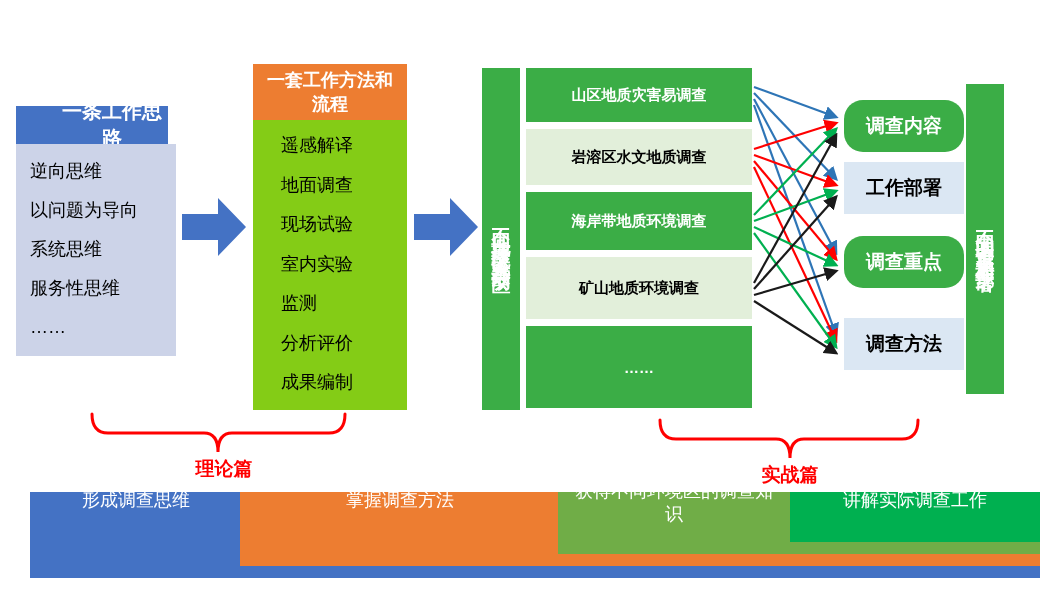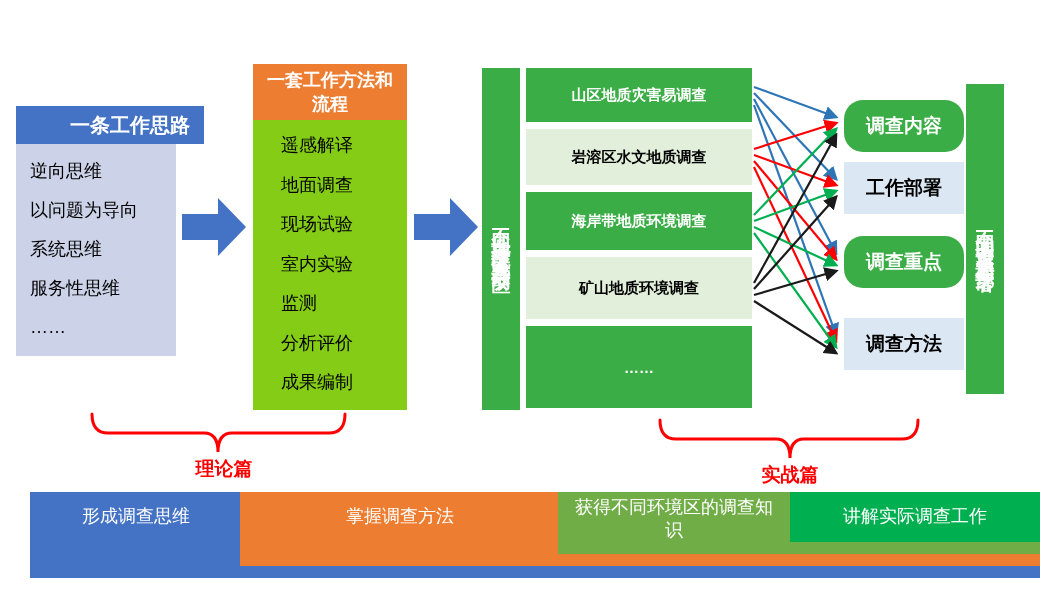--- a/index.html
+++ b/index.html
@@ -4,21 +4,21 @@
 <style>
   html,body{margin:0;padding:0;background:#ffffff;}
   body{font-family:"Liberation Sans","DejaVu Sans",sans-serif;}
   .canvas{position:relative;width:1051px;height:590px;background:#ffffff;overflow:hidden;}
   .abs{position:absolute;box-sizing:border-box;}
 
   .title{left:20px;top:10px;width:1011px;height:46px;background:#e7eaf2;color:#000;
          font-size:25px;font-weight:bold;text-align:center;line-height:46px;white-space:nowrap;}
 
   .hdr{color:#fff;font-weight:bold;text-align:center;display:flex;align-items:center;justify-content:center;}
-  .hdr-blue{left:16px;top:106px;width:188px;height:38px;background:#4472c4;font-size:20px;padding-left:40px;}
+  .hdr-blue{left:16px;top:106px;width:152px;height:38px;background:#4472c4;font-size:20px;padding-left:40px;}
   .panel-lav{left:16px;top:144px;width:160px;height:212px;background:#ccd3e8;padding:8px 14px;}
   .panel-lav .pi{font-size:18px;color:#000;line-height:39px;}
 
   .hdr-orange{left:253px;top:64px;width:154px;height:56px;background:#ed7d31;font-size:18px;line-height:24px;padding:0 14px;}
   .panel-peach{left:253px;top:120px;width:154px;height:290px;background:#84cc16;padding:6px 28px;}
   .panel-peach .pi{font-size:18px;color:#000;line-height:39.5px;}
 
   .fat-arrow{width:64px;height:58px;}
 
   .vbar{background:#3bad46;color:#fff;display:flex;align-items:center;justify-content:center;}
@@ -42,21 +42,21 @@
 
   .sec-label{color:#ff0000;font-size:19px;font-weight:bold;text-align:center;width:120px;}
   .lbl-theory{left:164px;top:456px;}
   .lbl-practice{left:730px;top:462px;}
 
   .bbar{top:492px;}
   .bb1{left:30px;width:1010px;height:86px;background:#4472c4;z-index:1;}
   .bb2{left:240px;width:800px;height:74px;background:#ed7d31;z-index:2;}
   .bb3{left:558px;width:482px;height:62px;background:#70ad47;z-index:3;}
   .bb4{left:790px;width:250px;height:50px;background:#00b050;z-index:4;}
-  .bbl{top:494px;z-index:5;color:#fff;font-size:18px;text-align:center;display:flex;align-items:center;justify-content:center;}
+  .bbl{top:478px;z-index:5;color:#fff;font-size:18px;text-align:center;display:flex;align-items:center;justify-content:center;}
   .bbl1{left:30px;width:212px;height:44px;}
   .bbl2{left:242px;width:316px;height:44px;}
   .bbl3{left:574px;width:200px;height:50px;line-height:23px;}
   .bbl4{left:792px;width:246px;height:44px;}
 </style>
 </head>
 <body>
 
 <div class="canvas">
 

